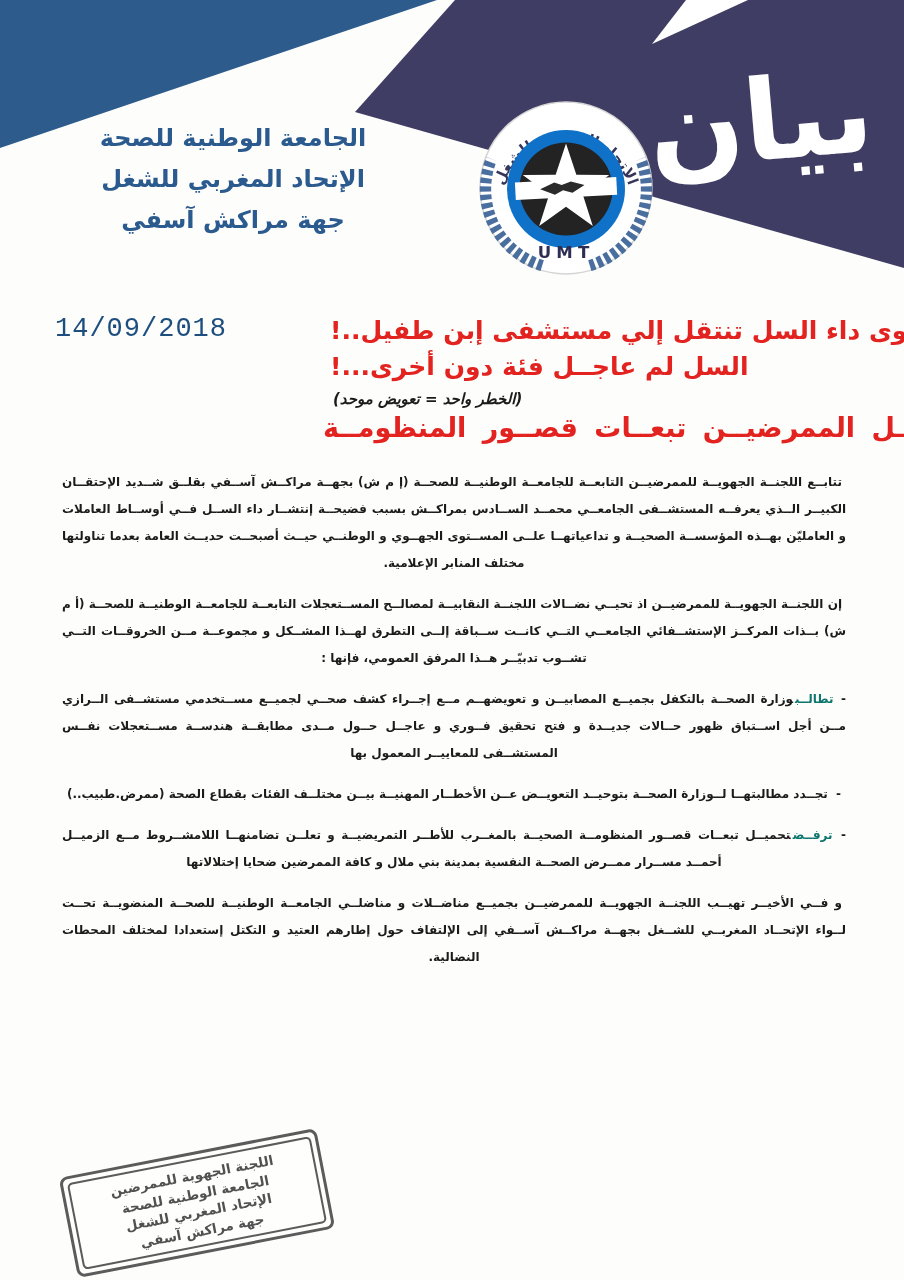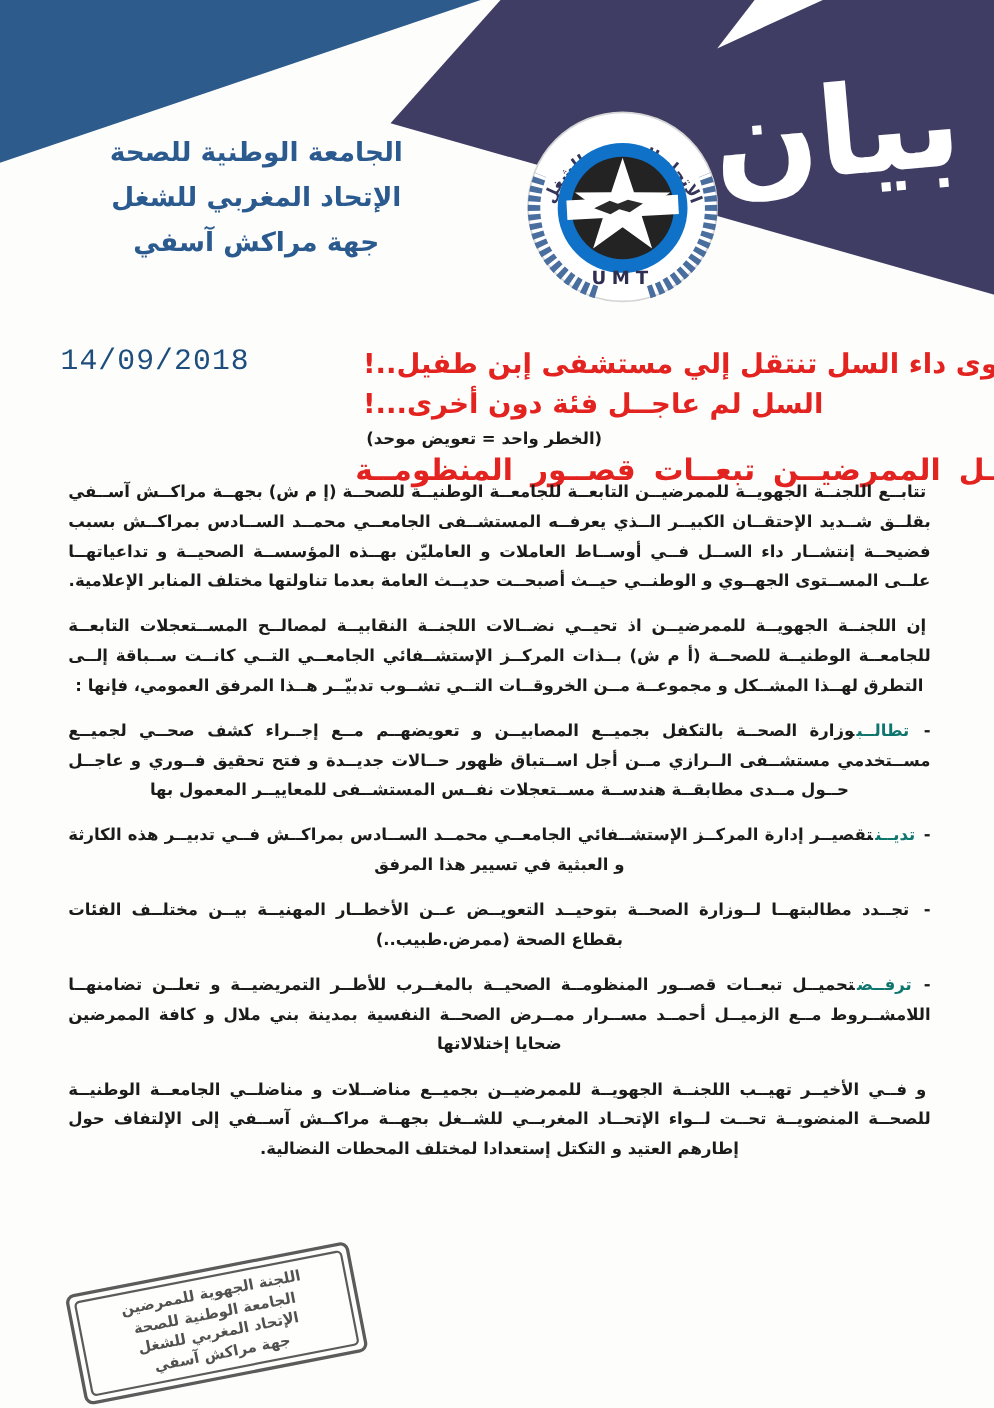--- a/index.html
+++ b/index.html
@@ -26,27 +26,27 @@
   }
   .logo-wrap{position:absolute;top:100px;left:478px;width:176px;height:176px;}
   .date{
     position:absolute;top:314px;left:55px;
     font-family:Liberation Mono, monospace;
     font-size:27px;color:#1d4e7e;letter-spacing:1px;
   }
   .hl{position:absolute;direction:rtl;white-space:nowrap;font-weight:bold;color:#e3231f;}
   .hl1{top:316px;left:330px;font-size:25px;}
   .hl2{top:352px;left:330px;font-size:25px;}
-  .hl-note{top:390px;left:333px;font-size:15px;color:#1b1b1b;}
+  .hl-note{top:390px;left:333px;font-size:15px;color:#1b1b1b;font-style:italic;}
   .hl3{top:412px;left:323px;font-size:27px;word-spacing:7px;}
   .hl4{top:449px;left:390px;font-size:27px;}
   .body-text{
-    position:absolute;top:434px;left:62px;width:784px;
+    position:absolute;top:469px;left:62px;width:784px;
     direction:rtl;text-align:justify;text-align-last:center;
-    font-size:15px;font-weight:bold;line-height:27px;color:#1b1b1b;
+    font-size:12px;font-weight:bold;line-height:27px;color:#1b1b1b;
   }
   .para{margin:0 0 14px 0;}
   .lead-red{color:#0f766e;margin:0 2px;}
   .stamp{
     position:absolute;top:1152px;left:66px;width:256px;
     transform:rotate(-11deg);
     border:3px solid #454545;border-radius:8px;
     opacity:.88;background:rgba(255,255,255,.6);
   }
   .stamp-inner{
@@ -103,23 +103,20 @@
     <div class="para">
       <span></span><span class="lead-red"></span><span>تتابــع اللجنــة الجهويــة للممرضيــن التابعــة للجامعــة الوطنيــة للصحــة (إ م ش) بجهــة مراكــش آســفي بقلــق شــديد الإحتقــان الكبيــر الــذي يعرفــه المستشــفى الجامعــي محمــد الســادس بمراكــش بسبب فضيحــة إنتشــار داء الســل فــي أوســاط العاملات و العامليّن بهــذه المؤسســة الصحيــة و تداعياتهــا علــى المســتوى الجهــوي و الوطنــي حيــث أصبحــت حديــث العامة بعدما تناولتها مختلف المنابر الإعلامية.</span>
     </div>
     <div class="para">
       <span></span><span class="lead-red"></span><span>إن اللجنــة الجهويــة للممرضيــن اذ تحيــي نضــالات اللجنــة النقابيــة لمصالــح المســتعجلات التابعــة للجامعــة الوطنيــة للصحــة (أ م ش) بــذات المركــز الإستشــفائي الجامعــي التــي كانــت ســباقة إلــى التطرق لهــذا المشــكل و مجموعــة مــن الخروقــات التــي تشــوب تدبيّــر هــذا المرفق العمومي، فإنها :</span>
     </div>
     <div class="para">
       <span>- </span><span class="lead-red">تطالــب</span><span>وزارة الصحــة بالتكفل بجميــع المصابيــن و تعويضهــم مــع إجــراء كشف صحــي لجميــع مســتخدمي مستشــفى الــرازي مــن أجل اســتباق ظهور حــالات جديــدة و فتح تحقيق فــوري و عاجــل حــول مــدى مطابقــة هندســة مســتعجلات نفــس المستشــفى للمعاييــر المعمول بها</span>
     </div>
     <div class="para">
-      <span>- </span><span class="lead-red">تديــن</span><span>تقصيــر إدارة المركــز الإستشــفائي الجامعــي محمــد الســادس بمراكــش فــي تدبيــر هذه الكارثة و العبثية في تسيير هذا المرفق</span>
-    </div>
-    <div class="para">
       <span>- </span><span class="lead-red"></span><span>تجــدد مطالبتهــا لــوزارة الصحــة بتوحيــد التعويــض عــن الأخطــار المهنيــة بيــن مختلــف الفئات بقطاع الصحة (ممرض.طبيب..)</span>
     </div>
     <div class="para">
       <span>- </span><span class="lead-red">ترفــض</span><span>تحميــل تبعــات قصــور المنظومــة الصحيــة بالمغــرب للأطــر التمريضيــة و تعلــن تضامنهــا اللامشــروط مــع الزميــل أحمــد مســرار ممــرض الصحــة النفسية بمدينة بني ملال و كافة الممرضين ضحايا إختلالاتها</span>
     </div>
     <div class="para">
       <span></span><span class="lead-red"></span><span>و فــي الأخيــر تهيــب اللجنــة الجهويــة للممرضيــن بجميــع مناضــلات و مناضلــي الجامعــة الوطنيــة للصحــة المنضويــة تحــت لــواء الإتحــاد المغربــي للشــغل بجهــة مراكــش آســفي إلى الإلتفاف حول إطارهم العتيد و التكتل إستعدادا لمختلف المحطات النضالية.</span>
     </div>
   </div>
 

